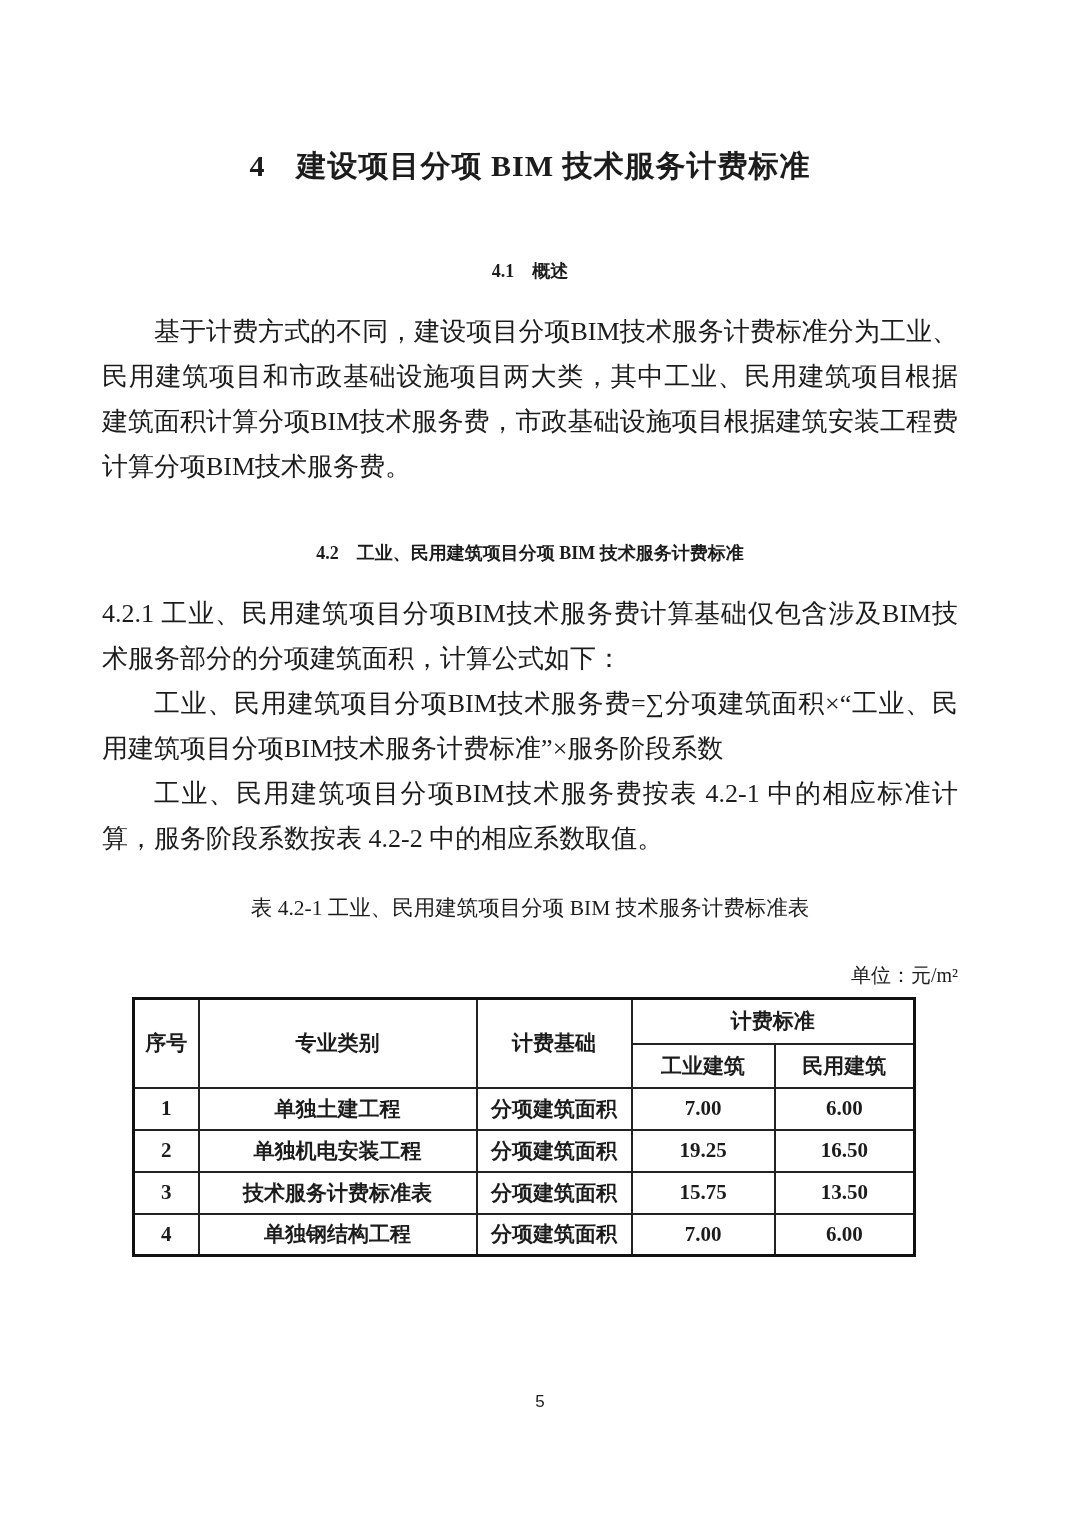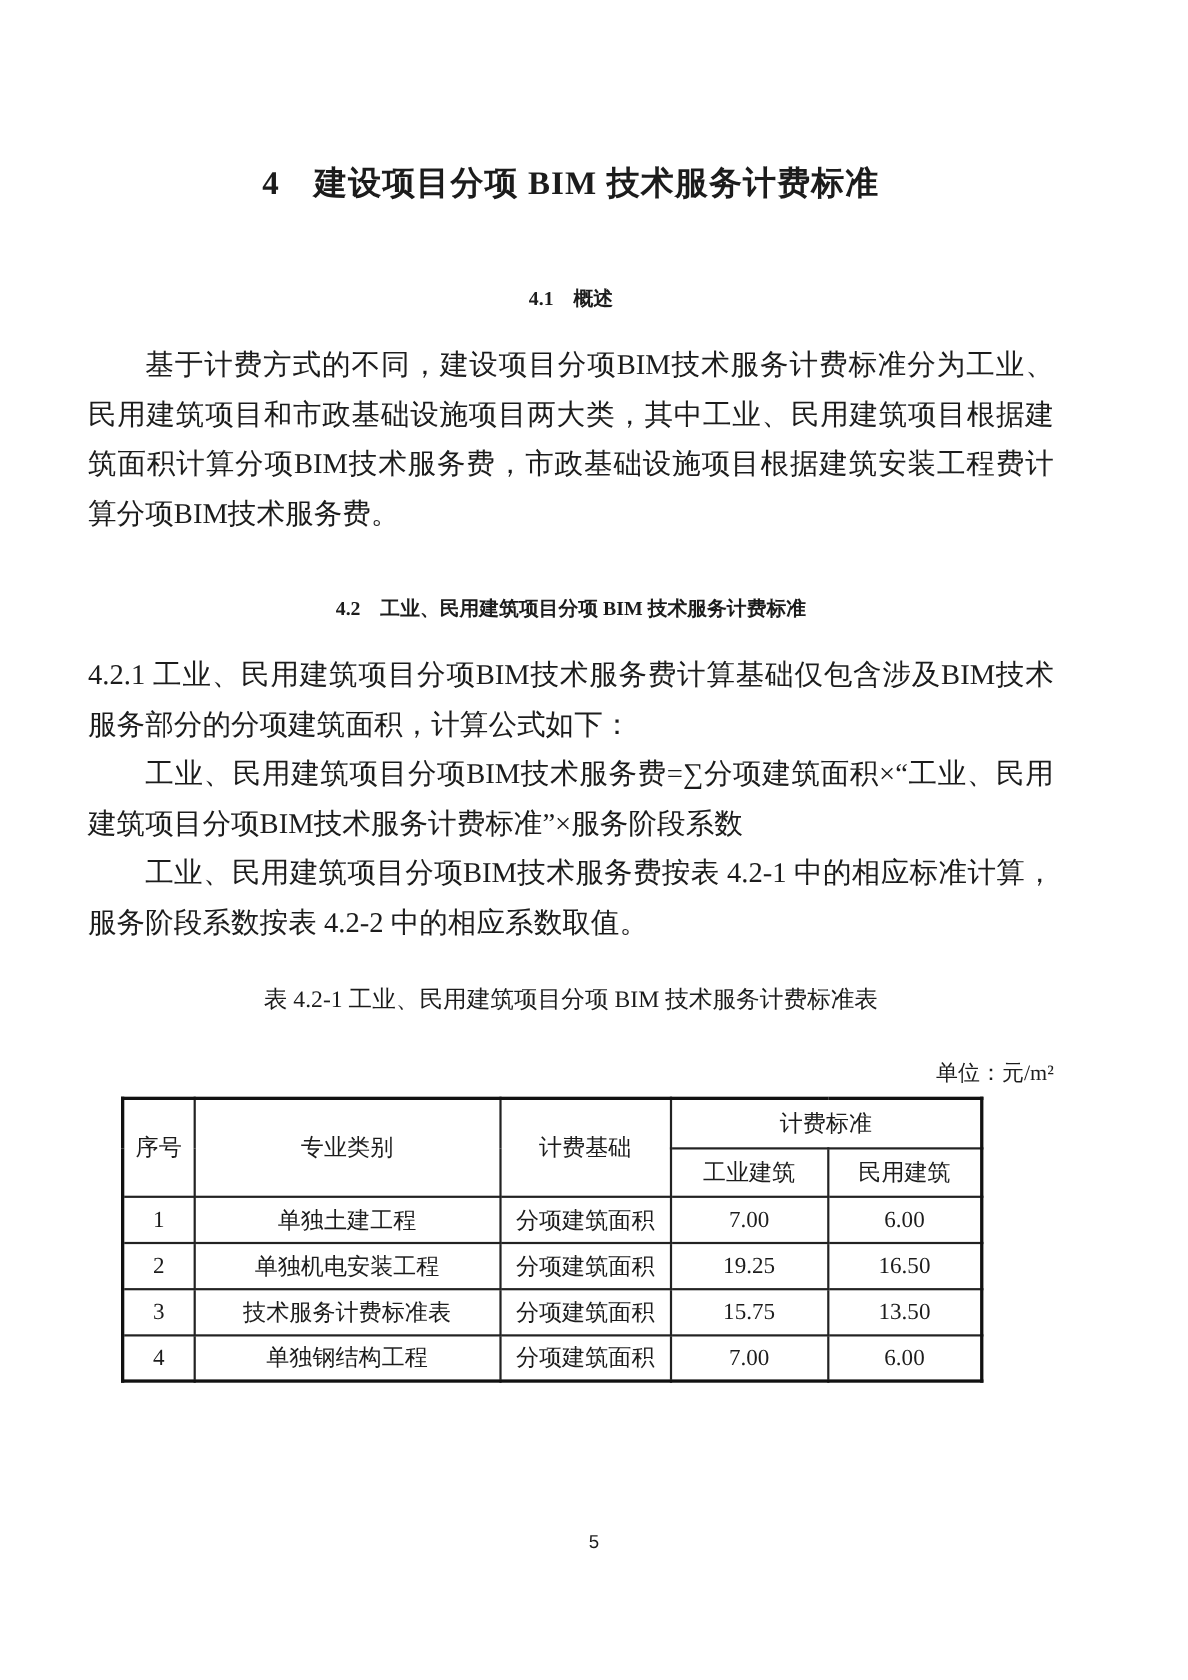--- a/index.html
+++ b/index.html
@@ -8,21 +8,21 @@
     font-family: "Liberation Serif", "DejaVu Serif", serif;
     color: #1c1c1c;
     width: 1080px;
     height: 1527px;
     position: relative;
     overflow: hidden;
   }
   .page {
     width: 1080px;
     height: 1527px;
-    padding: 146px 122px 0 80px;
+    padding: 146px 122px 0 102px;
     position: relative;
   }
   .doc-title {
     text-align: center;
     font-size: 30px;
     font-weight: bold;
     letter-spacing: 1px;
     margin-bottom: 72px;
     white-space: nowrap;
   }
@@ -56,21 +56,21 @@
   }
   table.fee-table {
     border-collapse: collapse;
     width: 781px;
     margin-left: 30px;
     table-layout: fixed;
     border: 3px solid #111;
   }
   table.fee-table th, table.fee-table td {
     border: 2px solid #222;
-    font-weight: normal;
+    font-weight: bold;
     font-size: 21px;
     text-align: center;
     vertical-align: middle;
     padding: 0 4px;
   }
   table.fee-table .hdr-row1 th { height: 45px; }
   table.fee-table .hdr-row2 th { height: 44px; border-radius: 17px; }
   table.fee-table tbody td { height: 42px; }
   td.cat-cell { text-align: left; padding-left: 22px; }
   .col-no   { width: 65px; }

